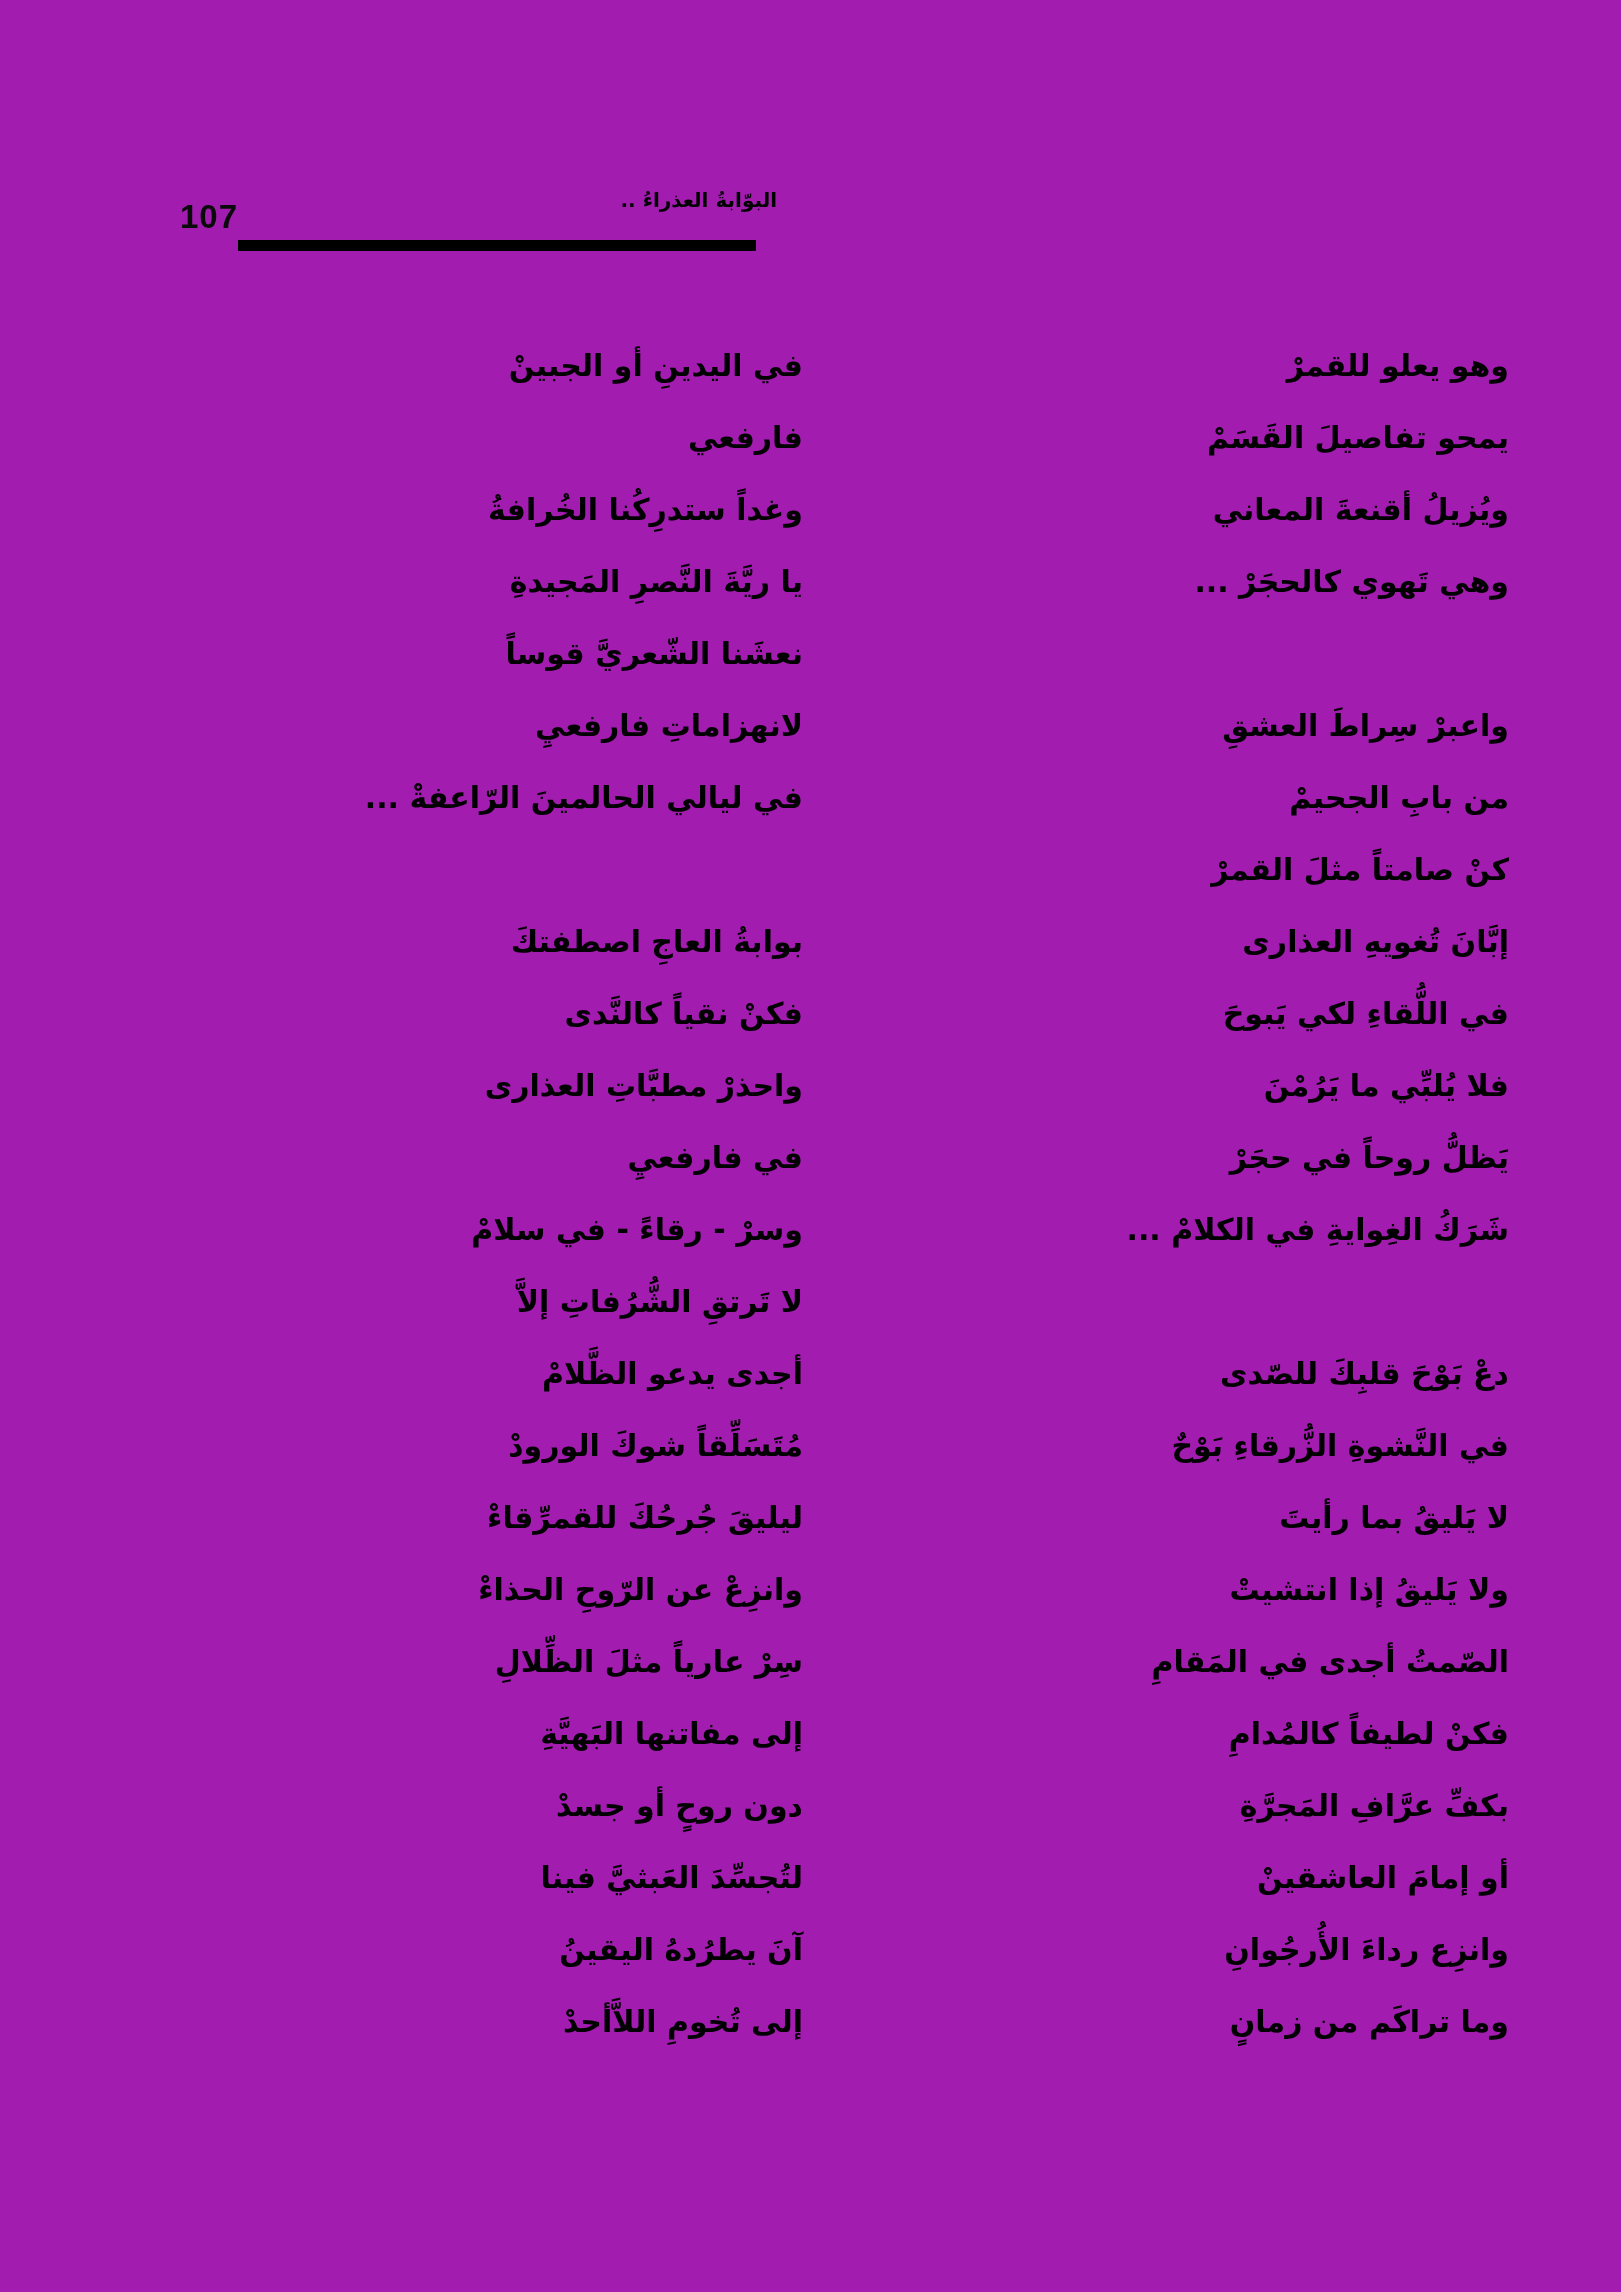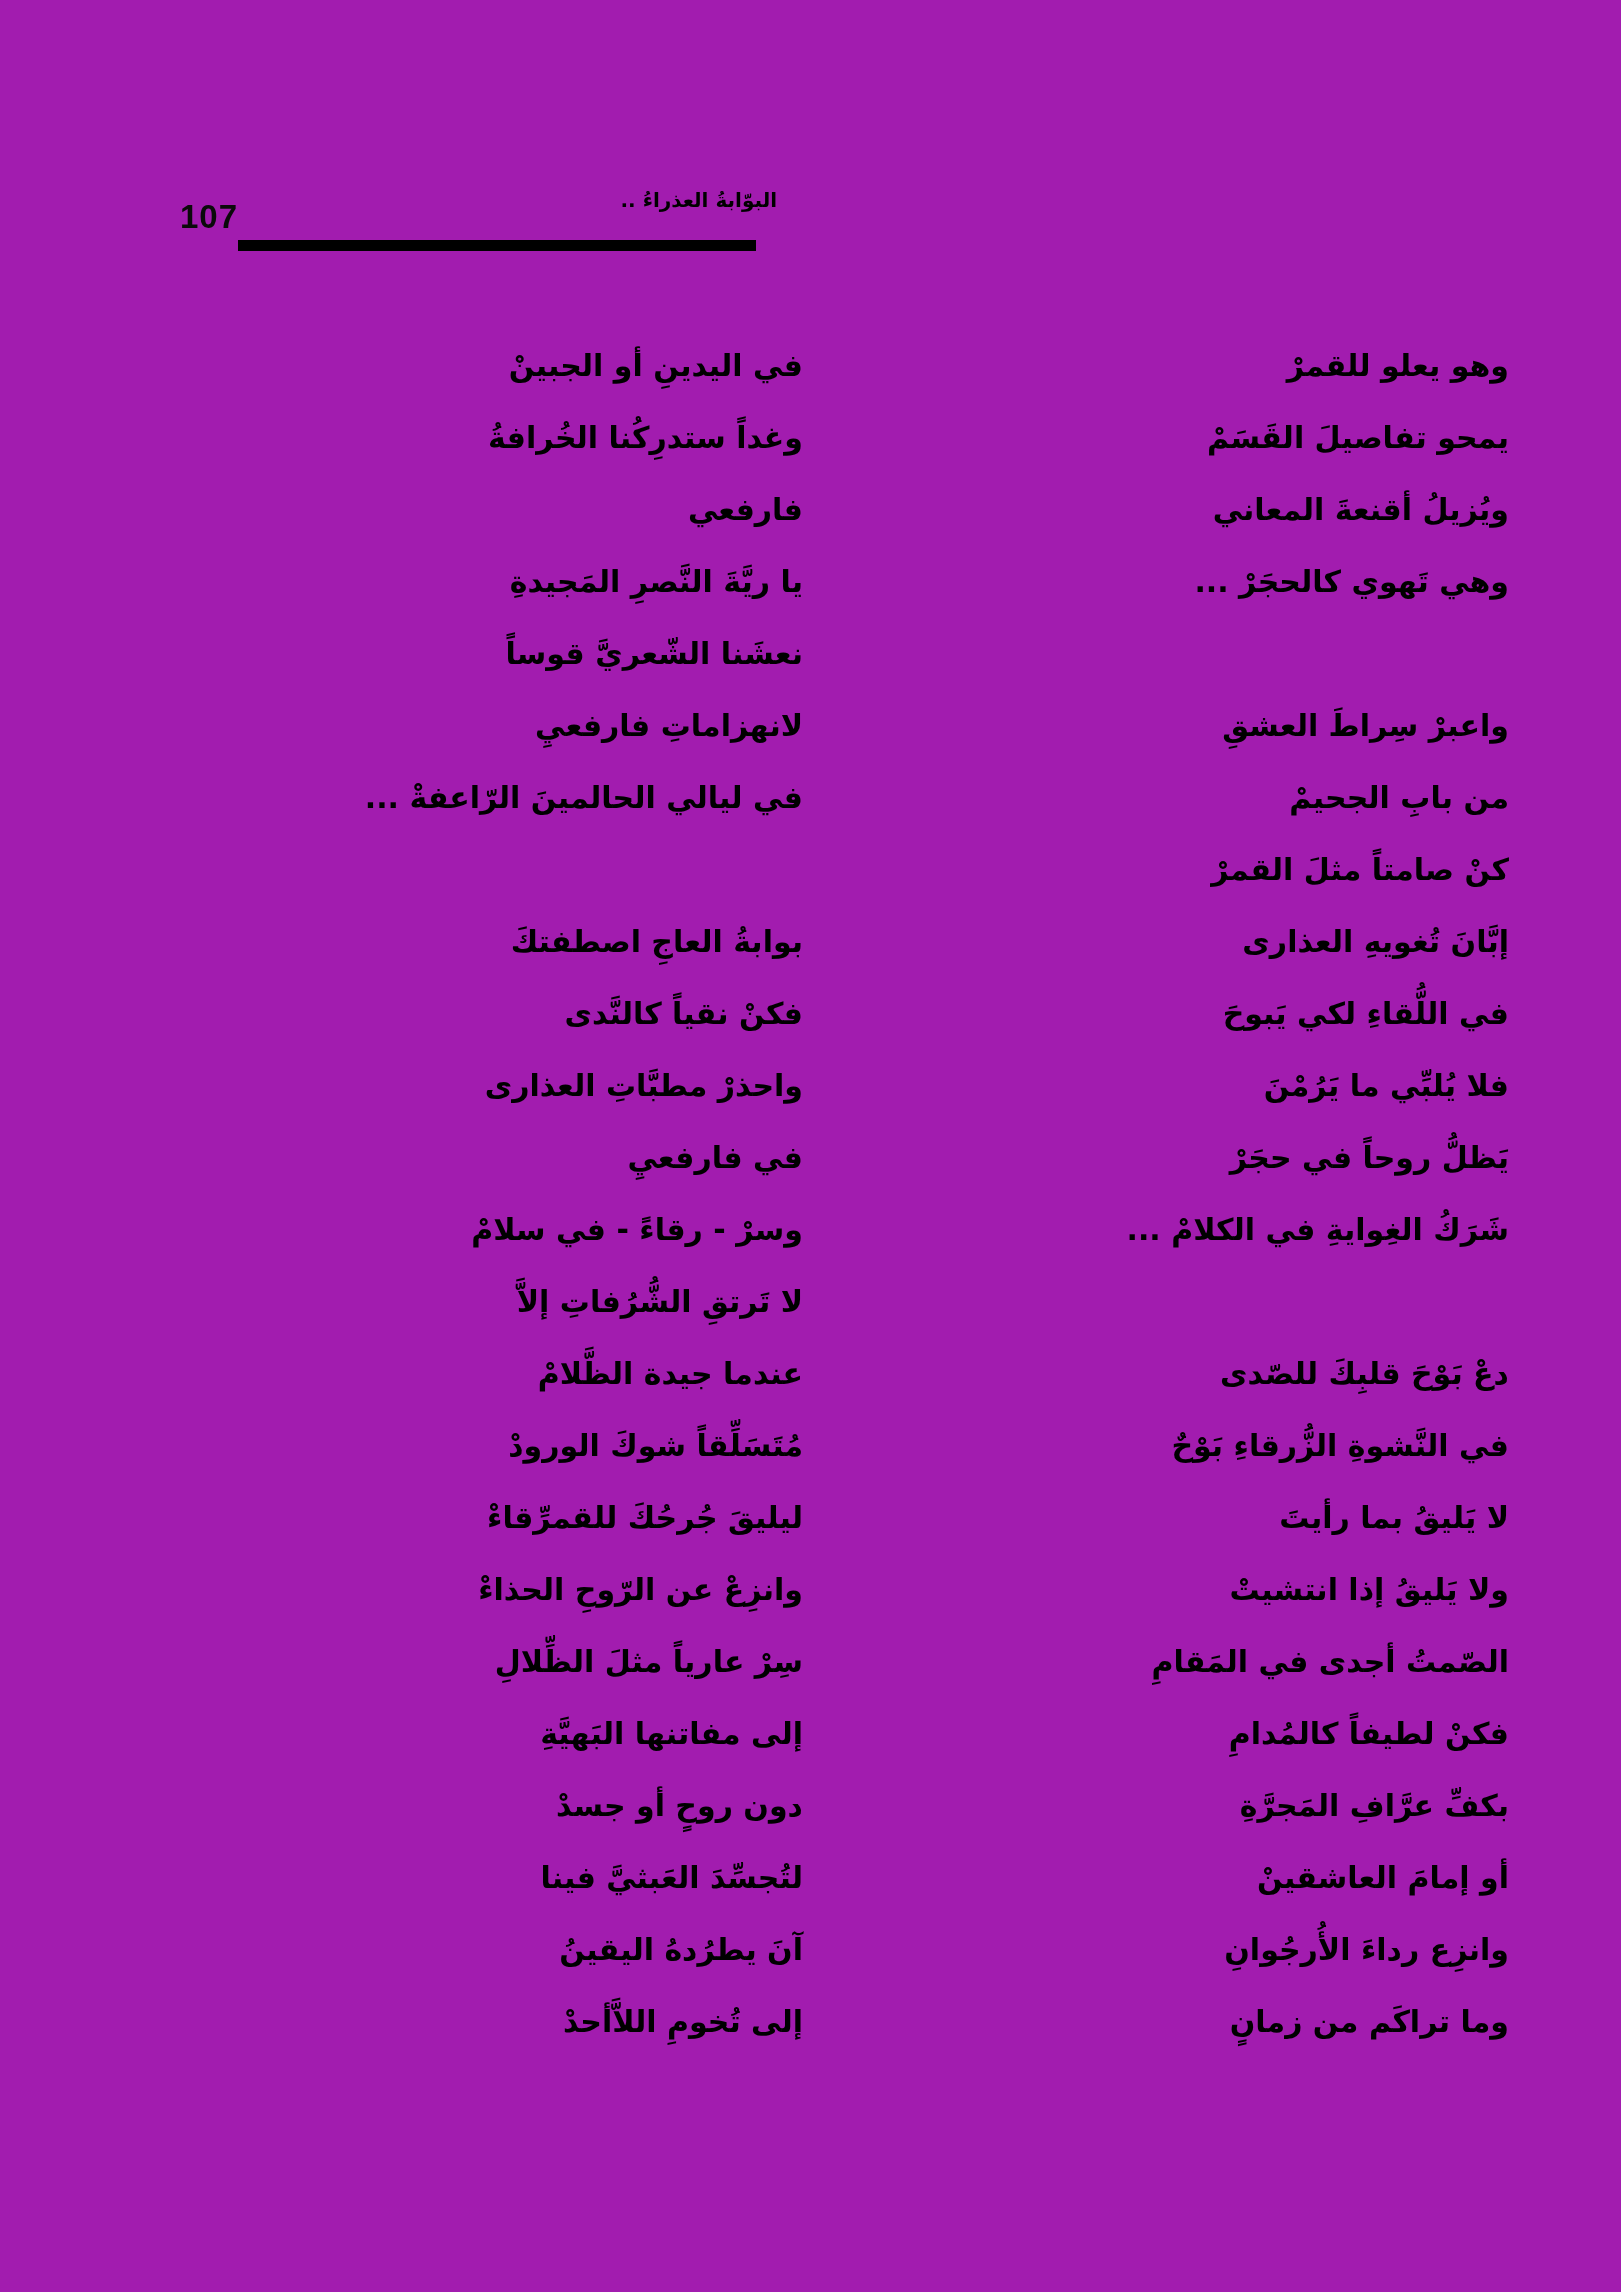--- a/index.html
+++ b/index.html
@@ -90,34 +90,34 @@
       <div class="line">الصّمتُ أجدى في المَقامِ</div>
       <div class="line">فكنْ لطيفاً كالمُدامِ</div>
       <div class="line">بكفِّ عرَّافِ المَجرَّةِ</div>
       <div class="line">أو إمامَ العاشقينْ</div>
       <div class="line">وانزِع رداءَ الأُرجُوانِ</div>
       <div class="line">وما تراكَم من زمانٍ</div>
     </div>
 
   <div class="col col-left">
       <div class="line">في اليدينِ أو الجبينْ</div>
+      <div class="line">فارفعي</div>
       <div class="line">وغداً ستدرِكُنا الخُرافةُ</div>
-      <div class="line">فارفعي</div>
       <div class="line">يا ريَّةَ النَّصرِ المَجيدةِ</div>
       <div class="line">نعشَنا الشّعريَّ قوساً</div>
       <div class="line">لانهزاماتِ فارفعيِ</div>
       <div class="line">في ليالي الحالمينَ الرّاعفةْ ...</div>
       <div class="line">&nbsp;</div>
       <div class="line">بوابةُ العاجِ اصطفتكَ</div>
       <div class="line">فكنْ نقياً كالنَّدى</div>
       <div class="line">واحذرْ مطبَّاتِ العذارى</div>
       <div class="line">في فارفعيِ</div>
       <div class="line">وسرْ - رقاءً - في سلامْ</div>
       <div class="line">لا تَرتقِ الشُّرُفاتِ إلاَّ</div>
-      <div class="line">عندما جيدة الظَّلامْ</div>
+      <div class="line">أجدى يدعو الظَّلامْ</div>
       <div class="line">مُتَسَلِّقاً شوكَ الورودْ</div>
       <div class="line">ليليقَ جُرحُكَ للقمرِّقاءْ</div>
       <div class="line">وانزِعْ عن الرّوحِ الحذاءْ</div>
       <div class="line">سِرْ عارياً مثلَ الظِّلالِ</div>
       <div class="line">إلى مفاتنها البَهيَّةِ</div>
       <div class="line">دون روحٍ أو جسدْ</div>
       <div class="line">لتُجسِّدَ العَبثيَّ فينا</div>
       <div class="line">آنَ يطرُدهُ اليقينُ</div>
       <div class="line">إلى تُخومِ اللاَّأحدْ</div>
     </div>

